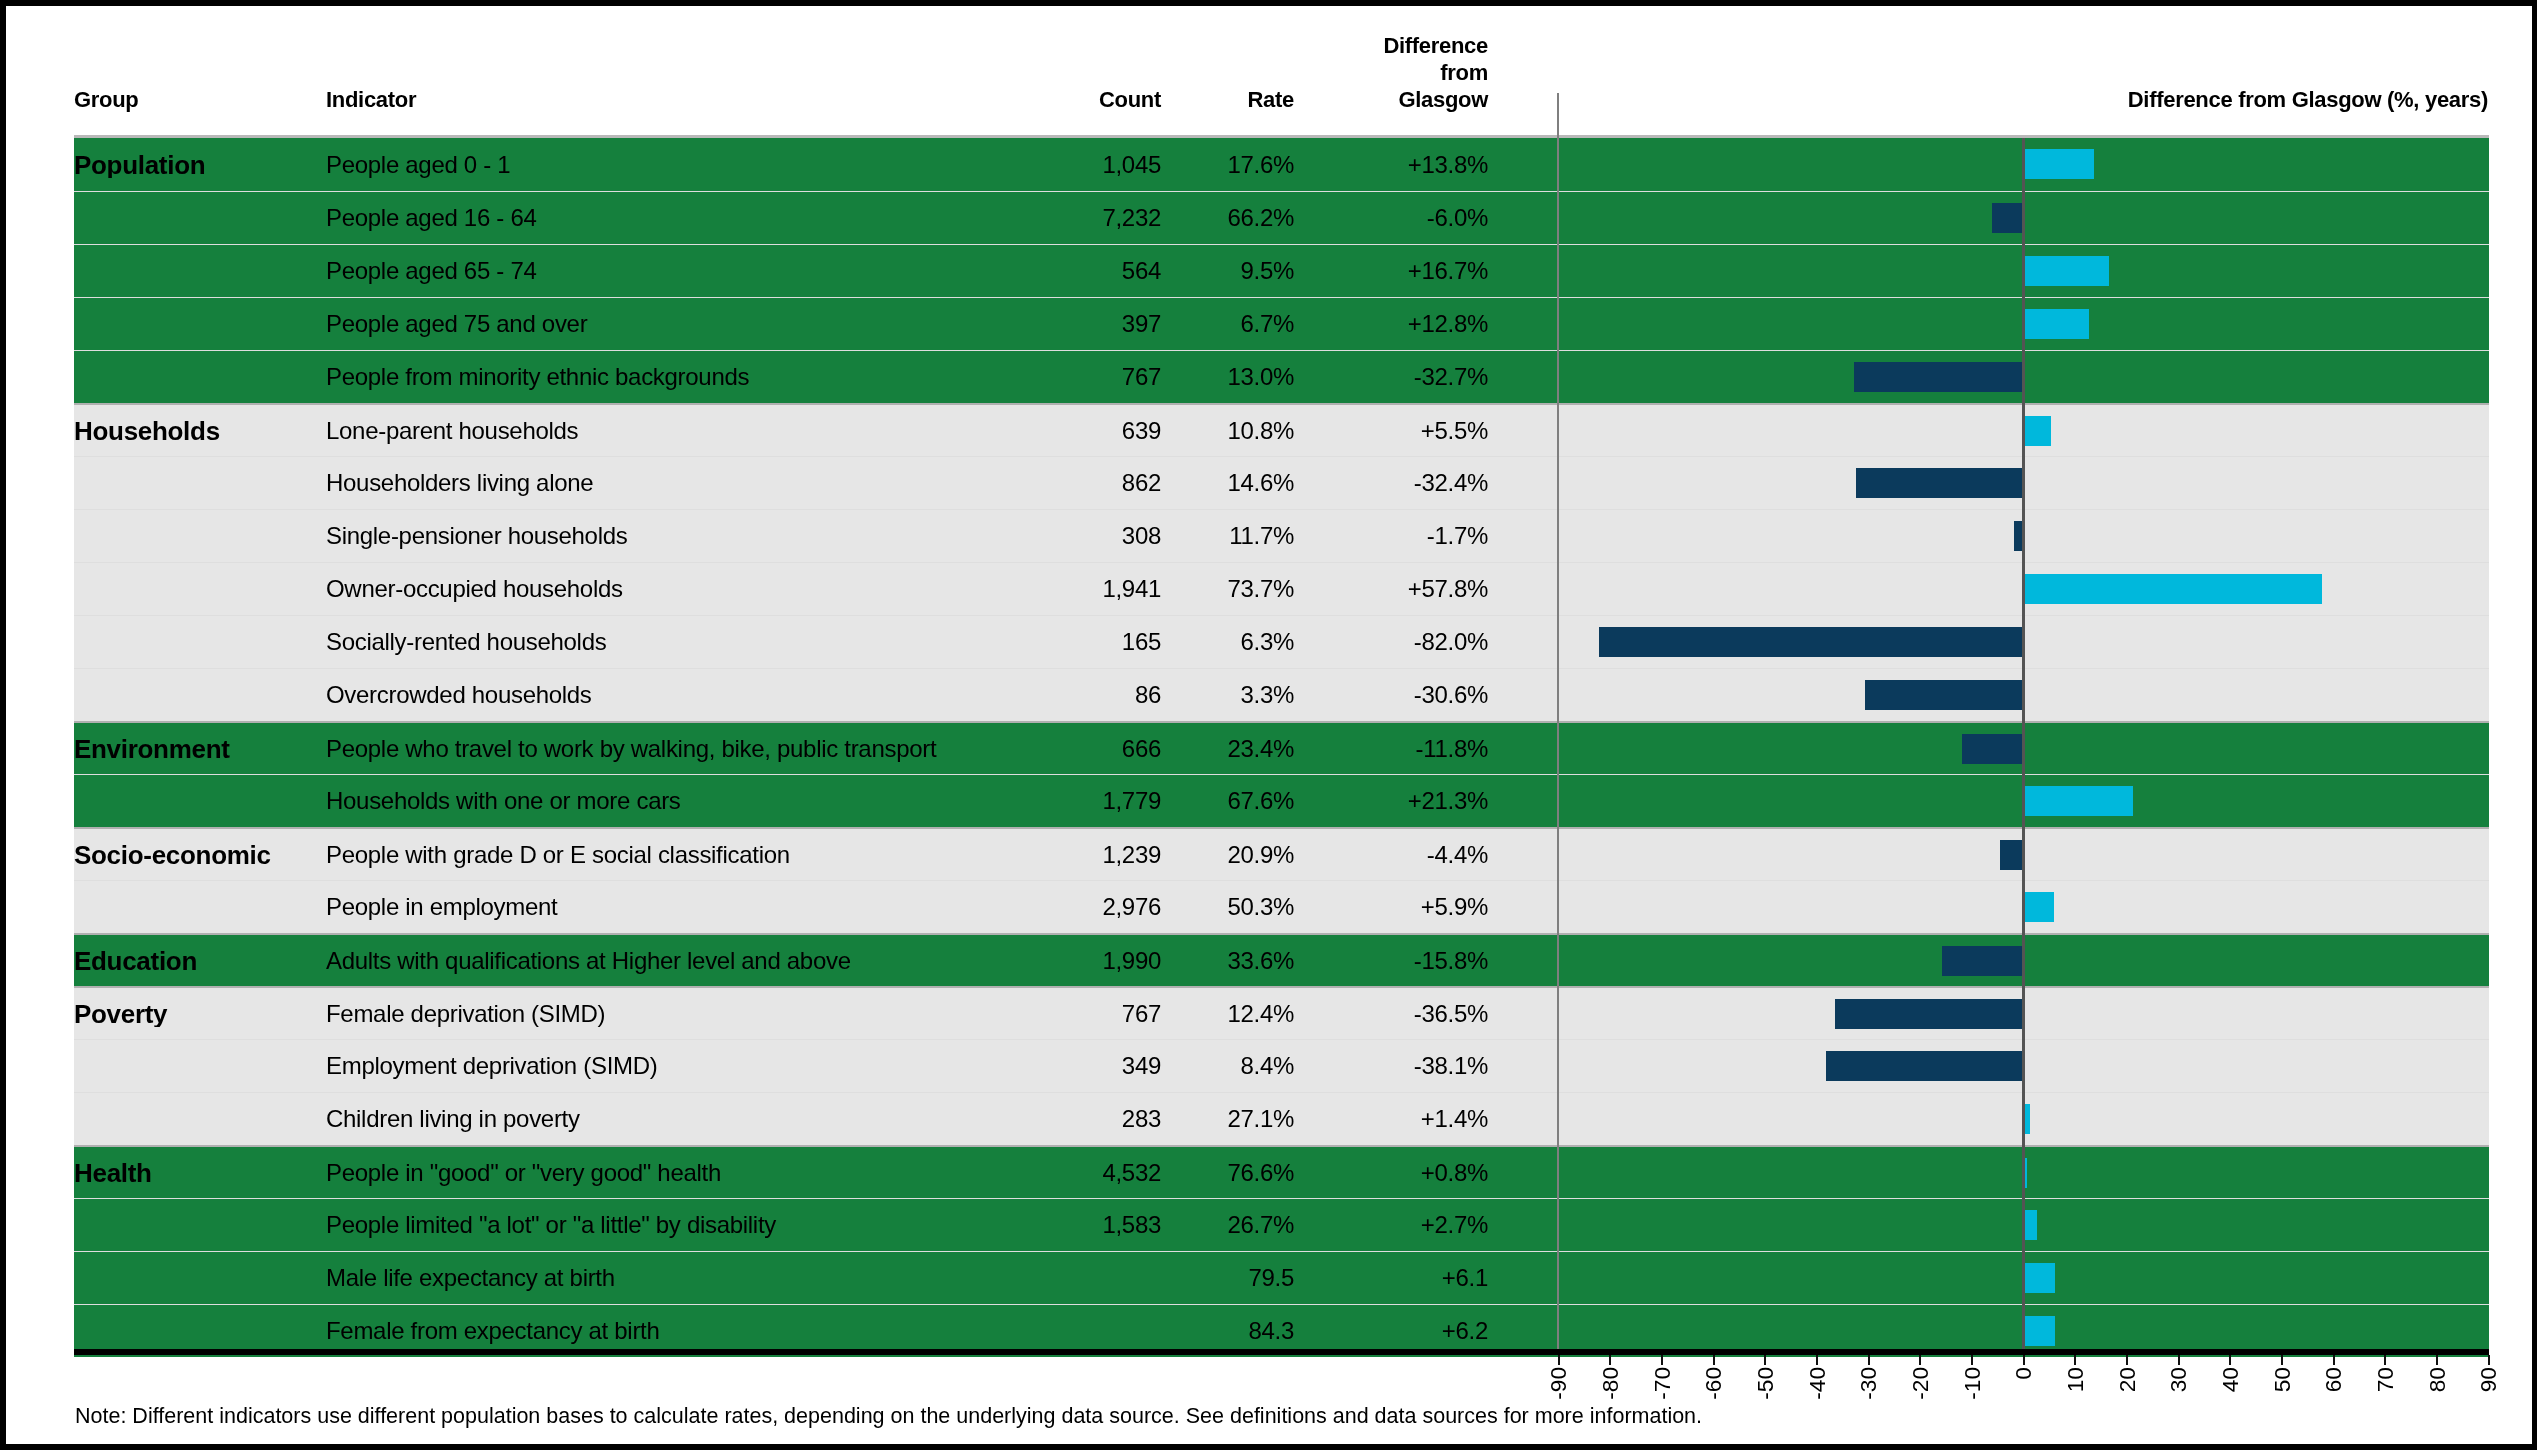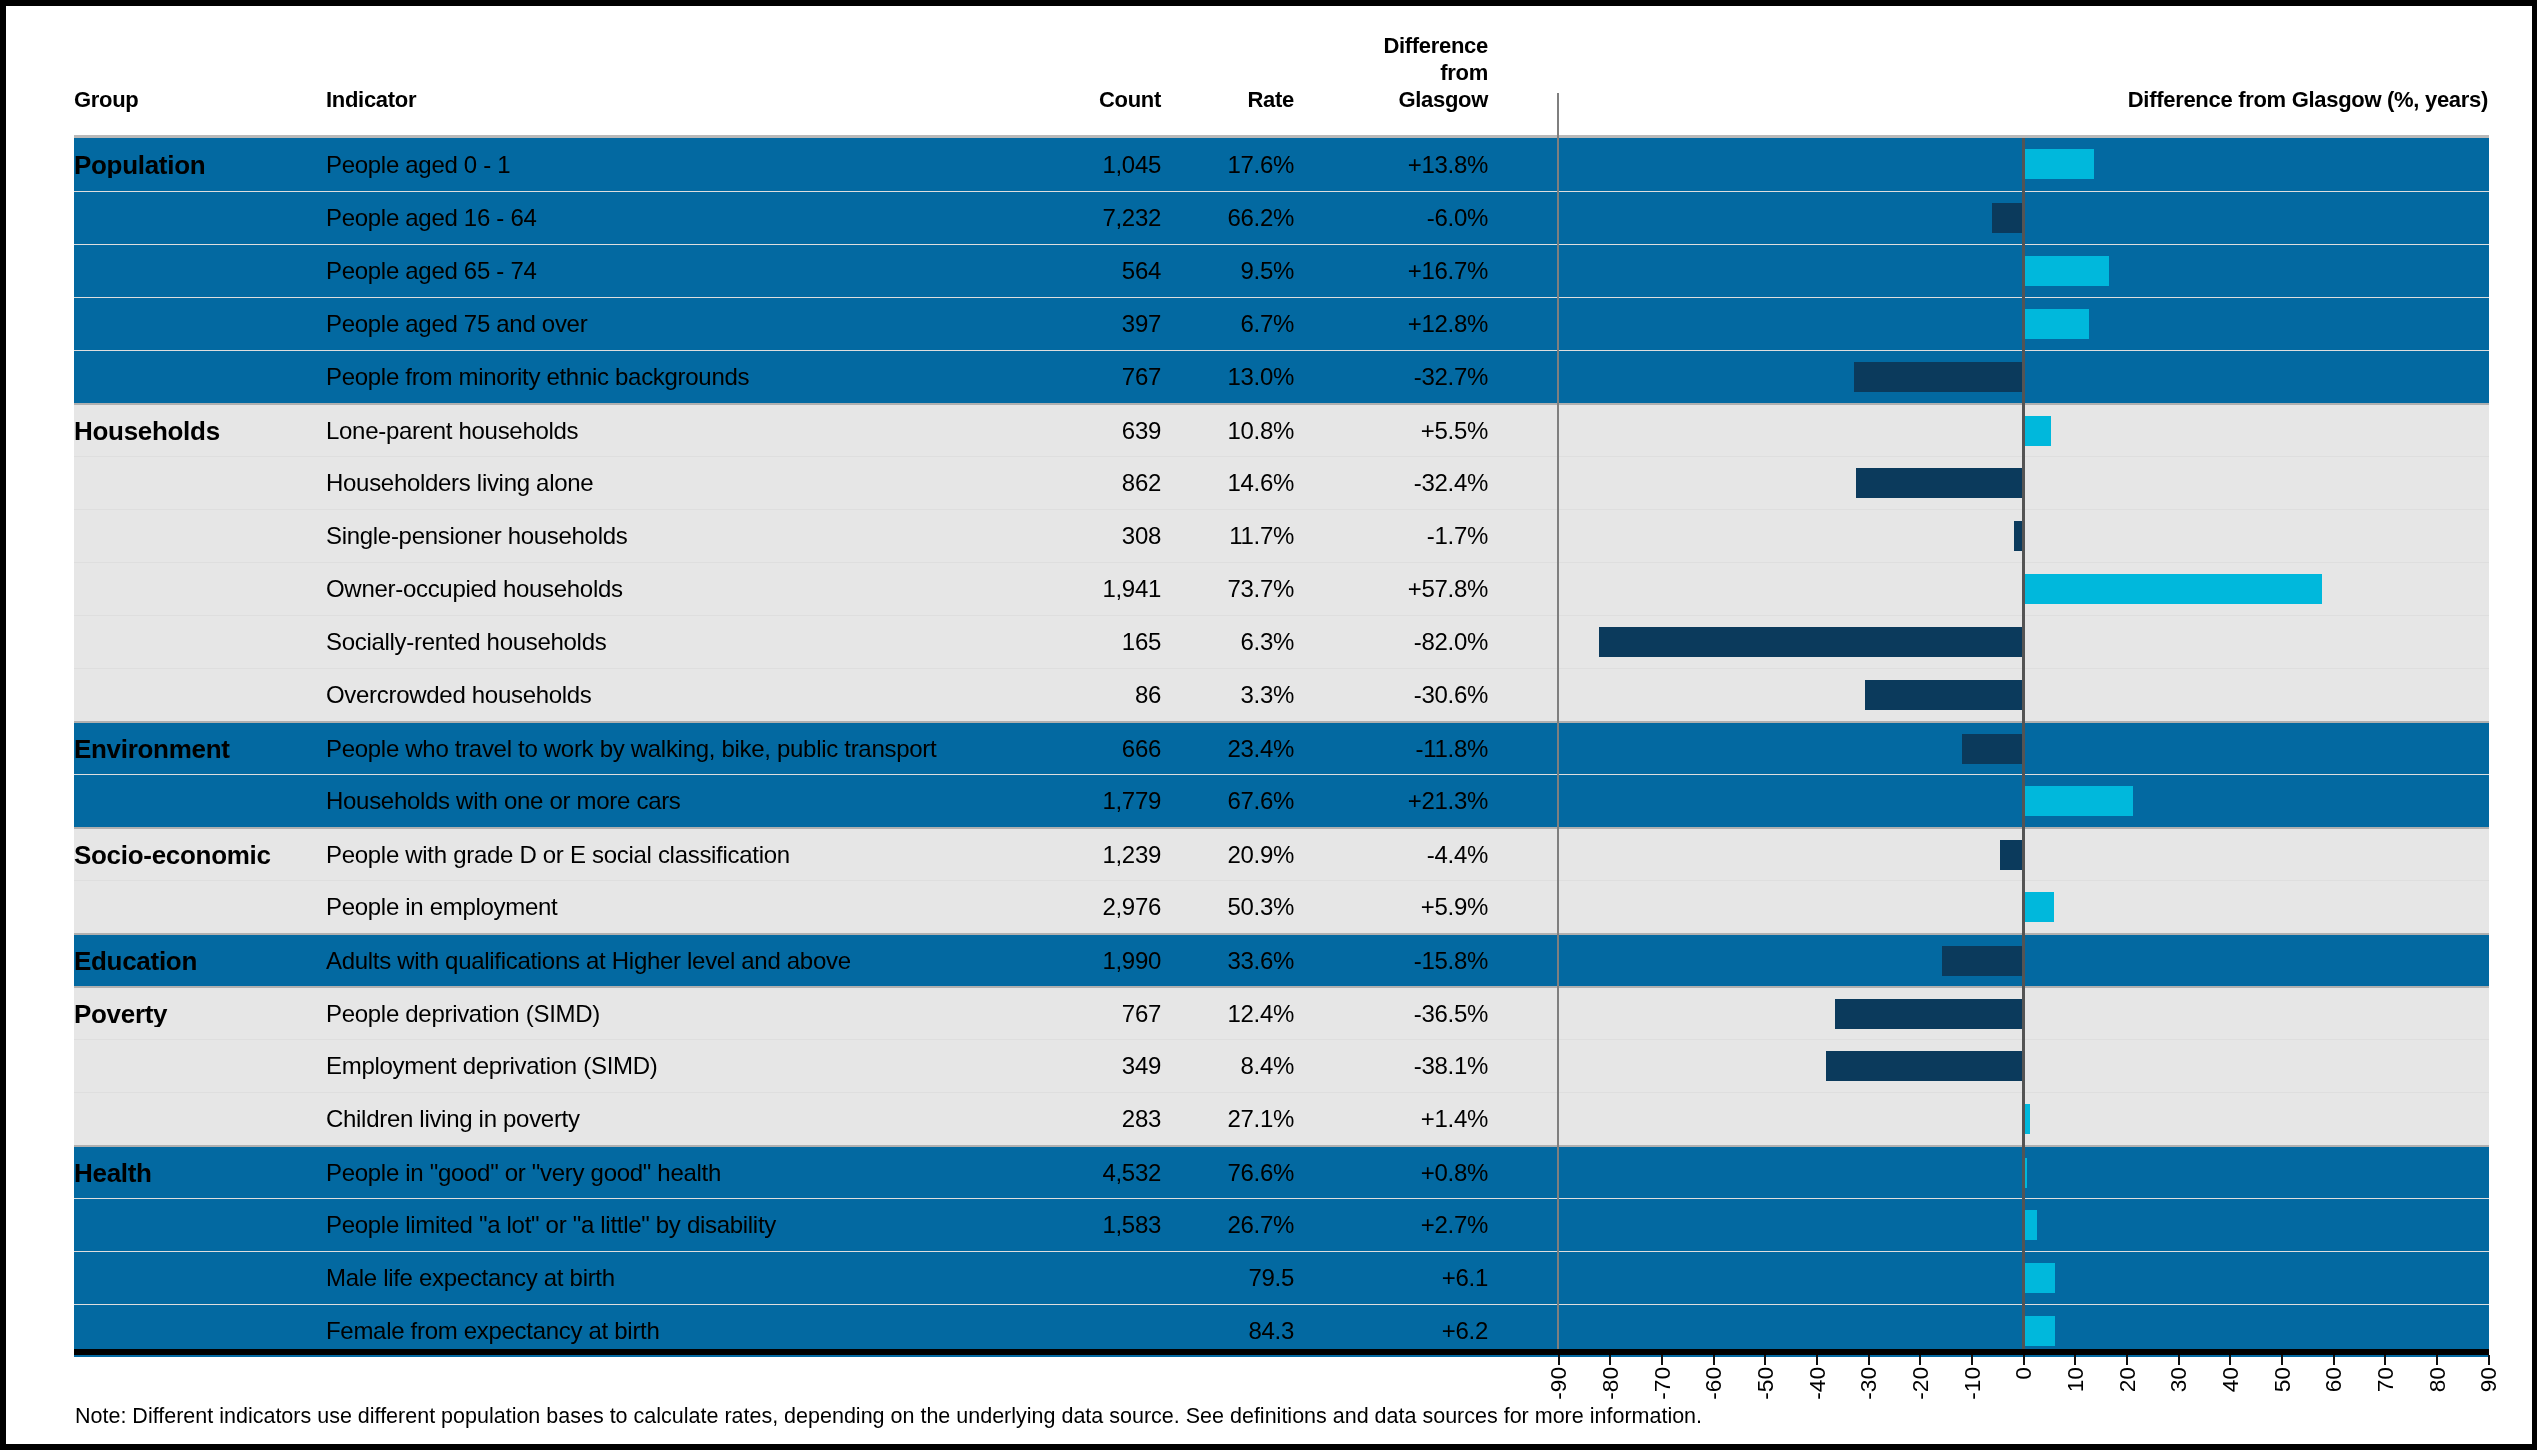--- a/index.html
+++ b/index.html
@@ -37,21 +37,21 @@
   .rows{
     position:absolute;left:74px;top:138px;width:2415px;
   }
   .row{
     height:53px;
     box-sizing:border-box;
     display:grid;
     grid-template-columns:252px 739px 96px 133px 194px 69px 931px;
     align-items:center;
     border-top:1.7px solid #dedede;
-    background:#0369a1;
+    background:#15803d;
   }
   .row.first{border-top:none;height:53px;}
   .row.group-start{border-top:2.8px solid #b0b0b0;}
   .row.shaded{background:#e6e6e6;}
   .cell{font-size:24px;line-height:26px;letter-spacing:-0.3px;white-space:nowrap;overflow:hidden;}
   .cell.group{font-size:26px;font-weight:bold;}
   .cell.right{text-align:right;}
   .chart-cell{position:relative;height:100%;}
   .bar{
     position:absolute;top:11.3px;height:29.5px;
@@ -282,21 +282,21 @@
         <div class="cell right">1,990</div>
         <div class="cell right">33.6%</div>
         <div class="cell right">-15.8%</div>
         <div class="cell "></div>
         <div class="chart-cell">
           <div class="bar" style="width: 82px; left: 385px; background: rgb(11, 58, 92);"></div>
         </div>
       </div>
       <div class="row shaded group-start">
         <div class="cell group">Poverty</div>
-        <div class="cell ">People deprivation (SIMD)</div>
+        <div class="cell ">Female deprivation (SIMD)</div>
         <div class="cell right">767</div>
         <div class="cell right">12.4%</div>
         <div class="cell right">-36.5%</div>
         <div class="cell "></div>
         <div class="chart-cell">
           <div class="bar" style="width: 189px; left: 278px; background: rgb(11, 58, 92);"></div>
         </div>
       </div>
       <div class="row shaded">
         <div class="cell group"></div>

